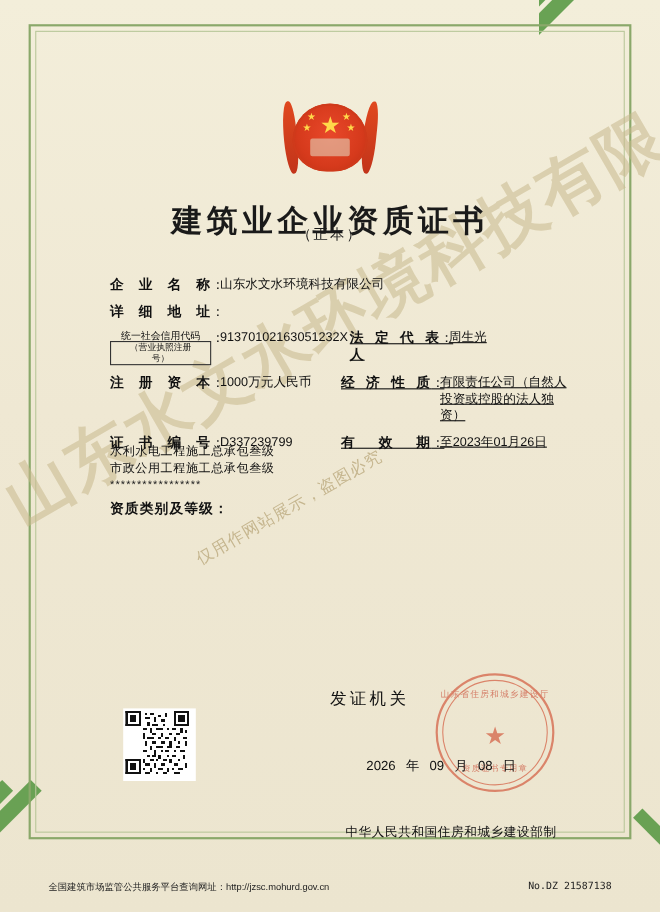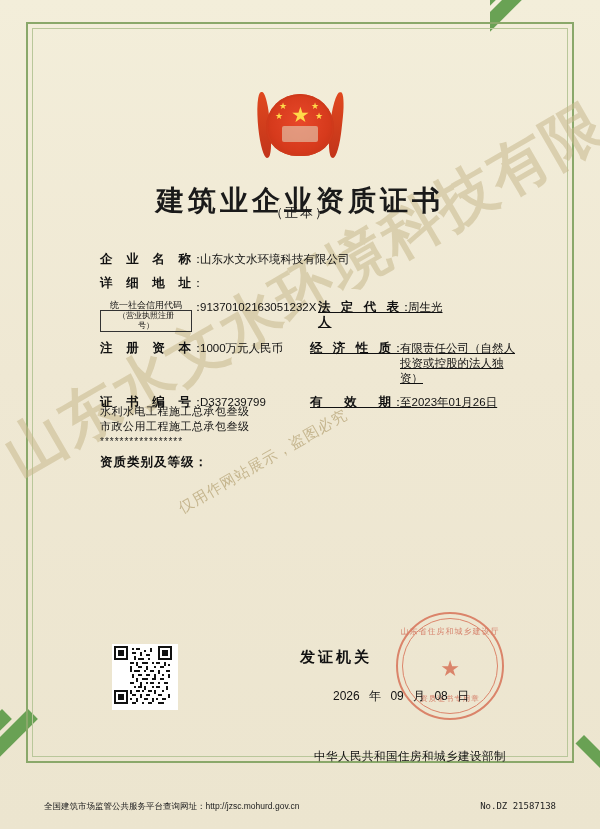--- a/index.html
+++ b/index.html
@@ -137,22 +137,22 @@
     position:absolute;left:0;top:12px;width:104px;text-align:center;
     font-size:8px;letter-spacing:1px;
   }
   .seal .txt-bot{
     position:absolute;left:0;bottom:14px;width:104px;text-align:center;
     font-size:7.5px;letter-spacing:1px;
   }
 
   
   .issuer{
-    position:absolute;left:300px;top:648px;width:230px;
-    font-size:15px;font-weight:bold;letter-spacing:3px;color:#111;
+    position:absolute;left:300px;top:626px;width:230px;
+    font-size:15px;font-weight:normal;letter-spacing:3px;color:#111;
   }
   .dateline{
     position:absolute;left:330px;top:688px;width:220px;
     font-size:12px;color:#111;
   }
   .dateline span{margin:0 3px;}
   .ministry{
     position:absolute;left:280px;top:710px;width:260px;
     font-size:11.5px;color:#111;letter-spacing:.5px;text-align:center;margin-top:39px;
   }

